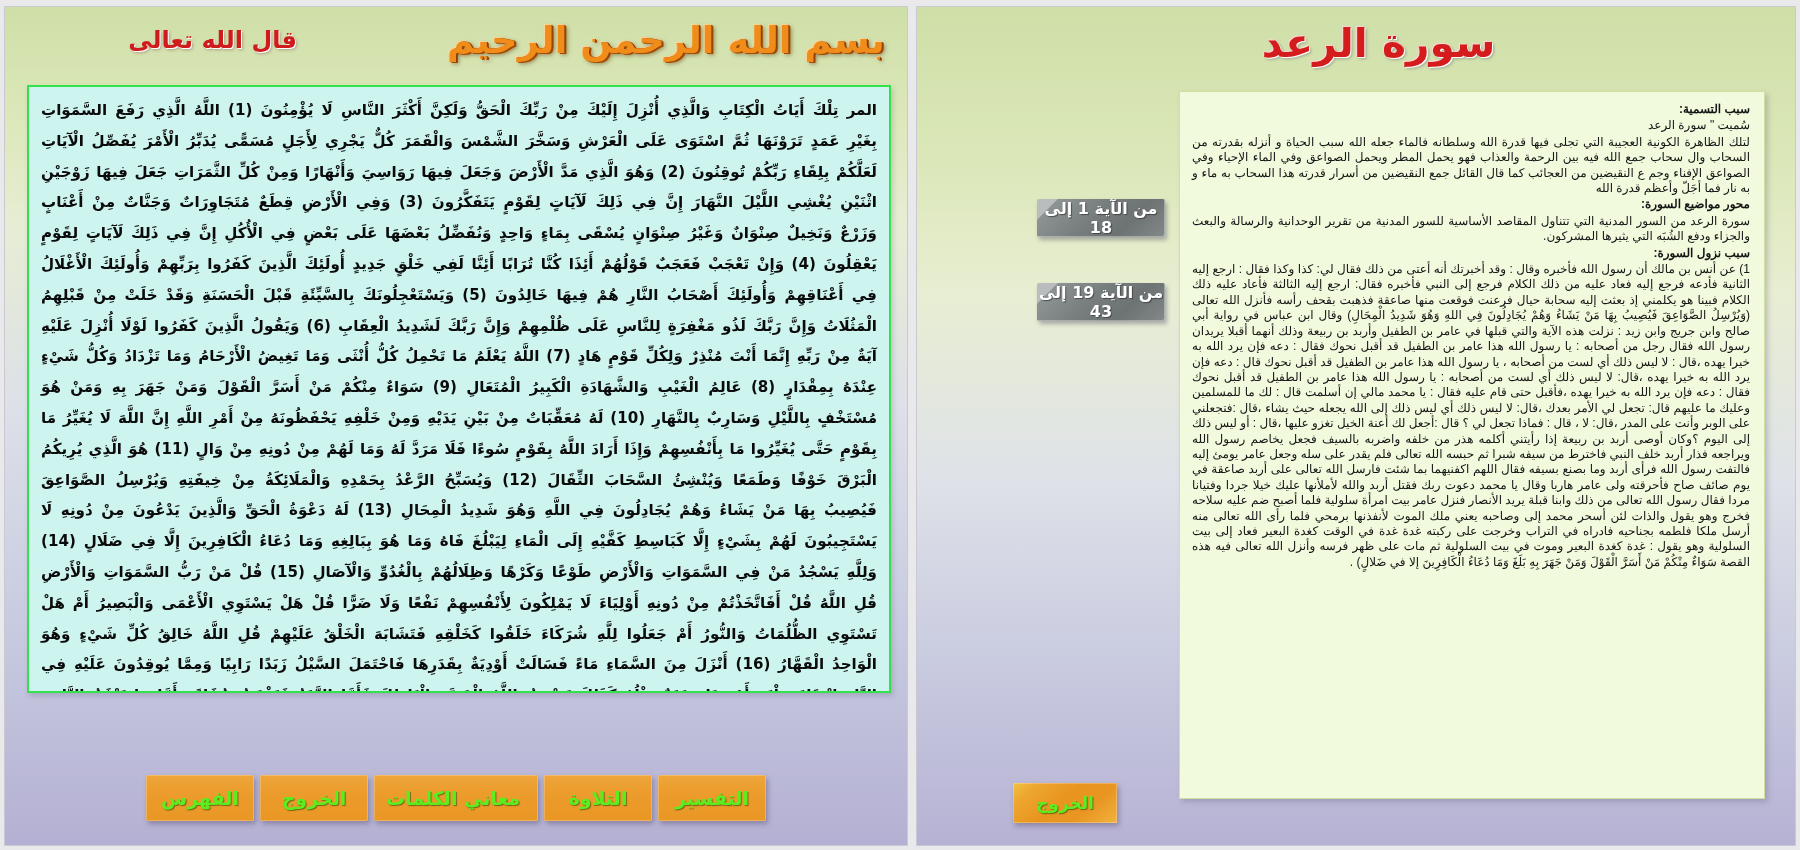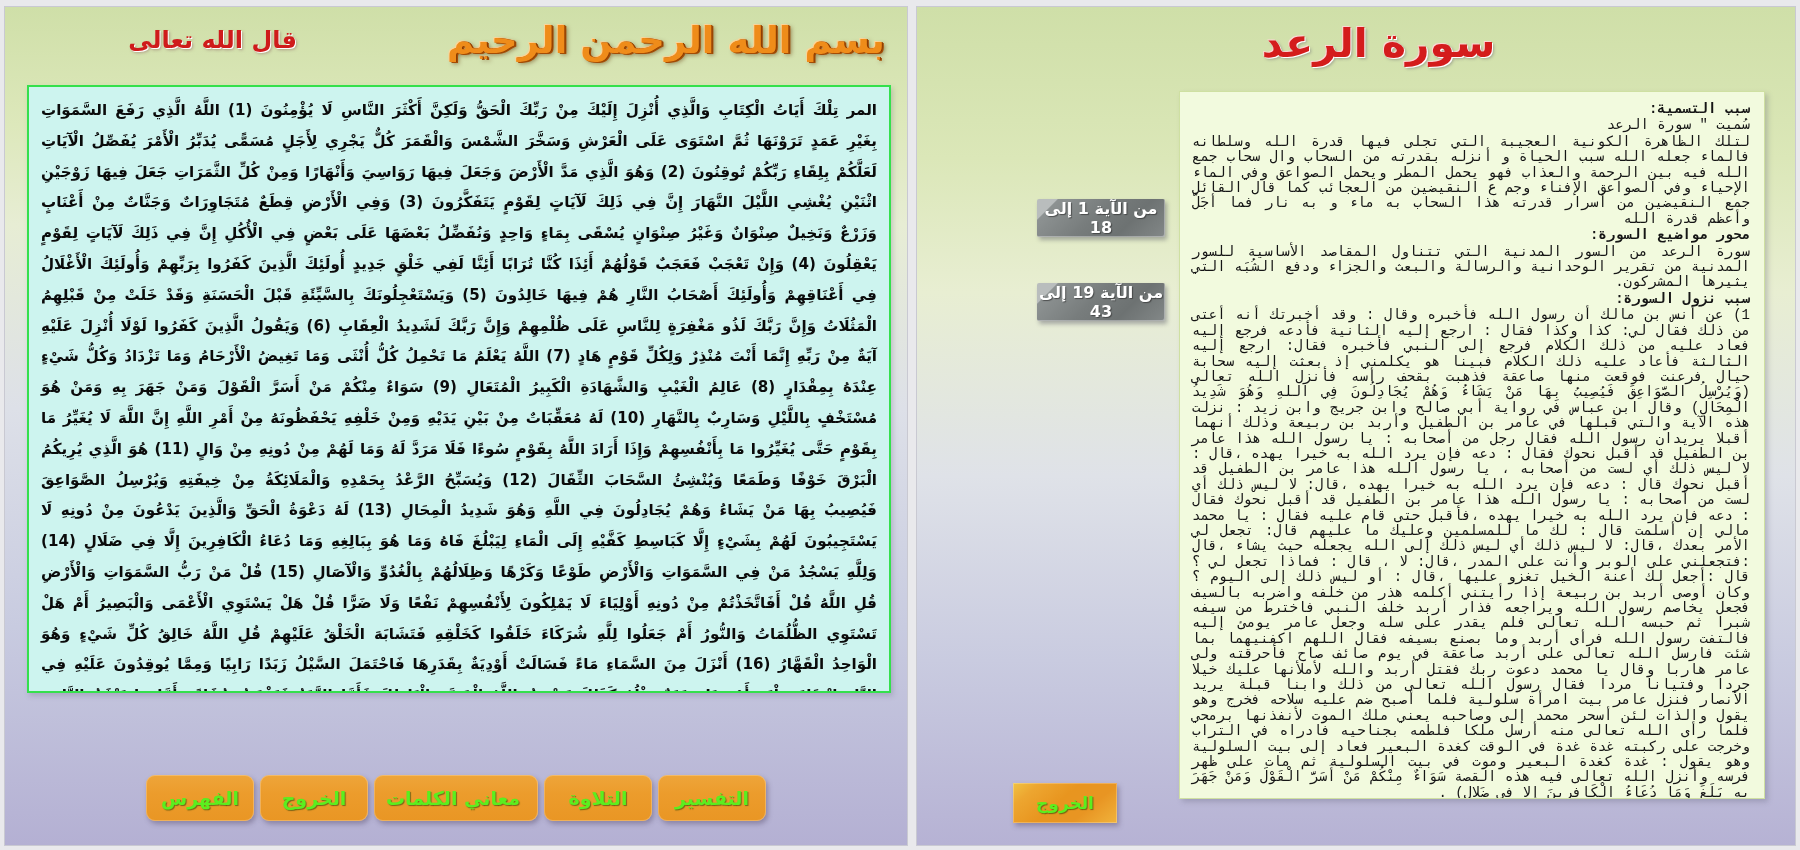--- a/index.html
+++ b/index.html
@@ -117,22 +117,22 @@
     background: #f2fade;
     border: 1px solid #cfe0a2;
     box-shadow: 3px 3px 5px rgba(90,90,110,0.28);
     padding: 10px 14px 8px 12px;
     direction: rtl;
     text-align: justify;
     overflow: hidden;
   }
 
   .tafsir-box p {
-    font-family: Liberation Mono, monospace;
-    font-size: 14px;
+    font-family: Liberation Sans, sans-serif;
+    font-size: 12px;
     line-height: 15.4px;
     color: #151515;
     text-align: justify;
     margin-bottom: 1px;
   }
 
   .tafsir-heading {
     font-weight: bold;
     font-size: 11.6px;
     display: block;
@@ -257,21 +257,21 @@
     align-items: center;
     gap: 6px;
     direction: rtl;
   }
 
   .tool-btn {
     height: 46px;
     font-size: 19px;
     padding: 0 14px;
     min-width: 108px;
-    border-radius: 9px;
+    border-radius: 2px;
     background: linear-gradient(180deg,
         #eea53a 0%, #ec9c2c 40%, #e99624 100%);
   }
 
   .tool-btn.wide { min-width: 164px; padding-left: 8px; }
 </style>
 </head>
 <body>
 
 <div class="app">

